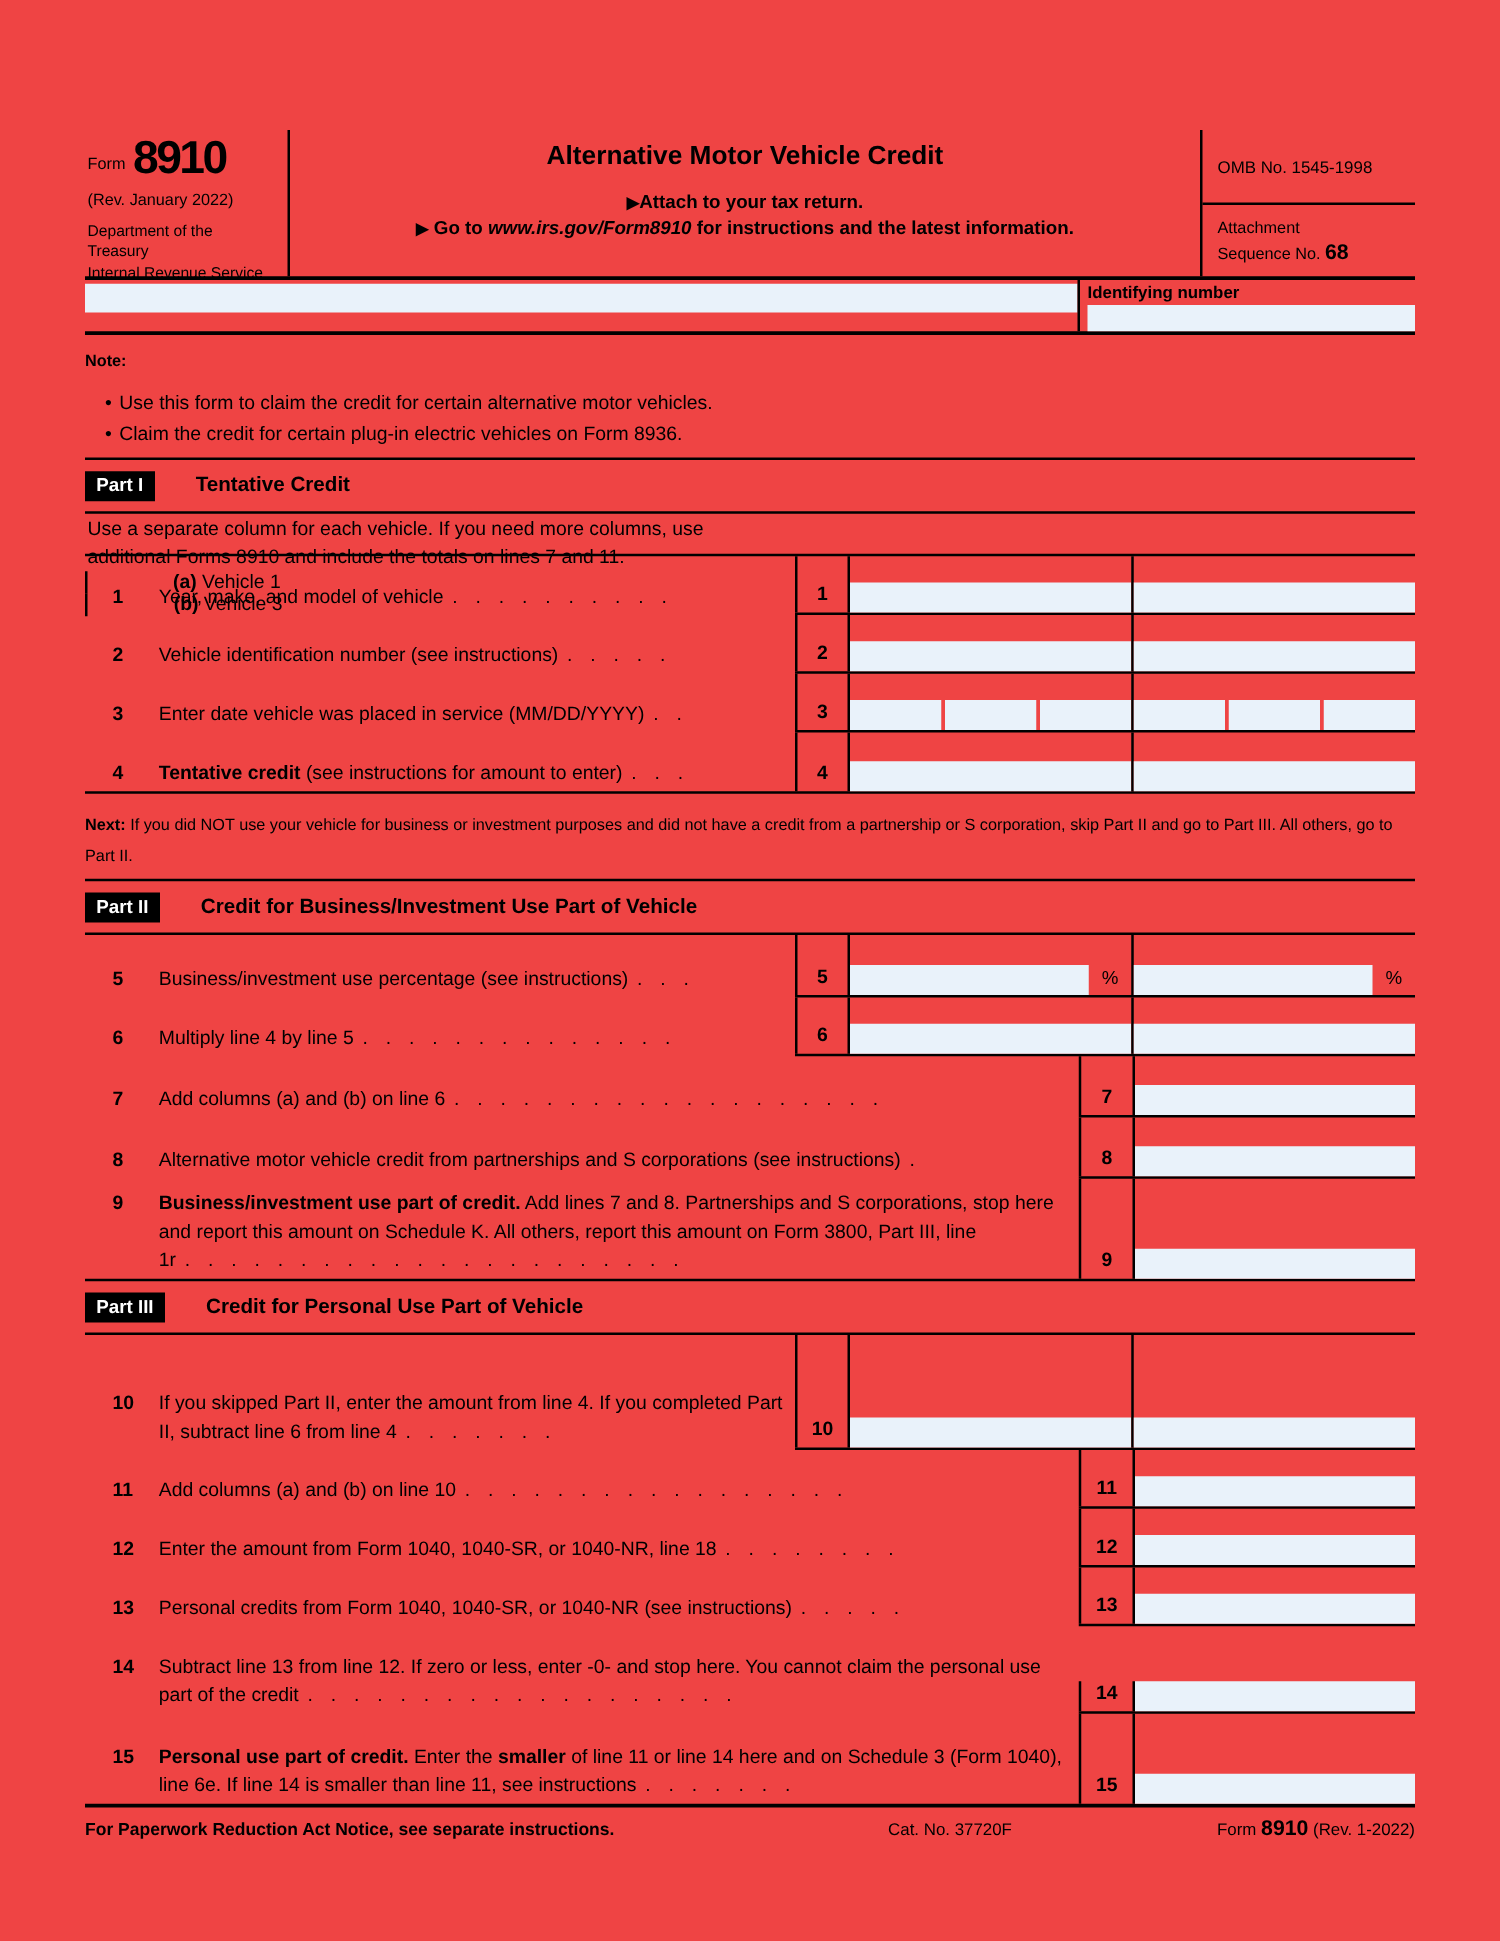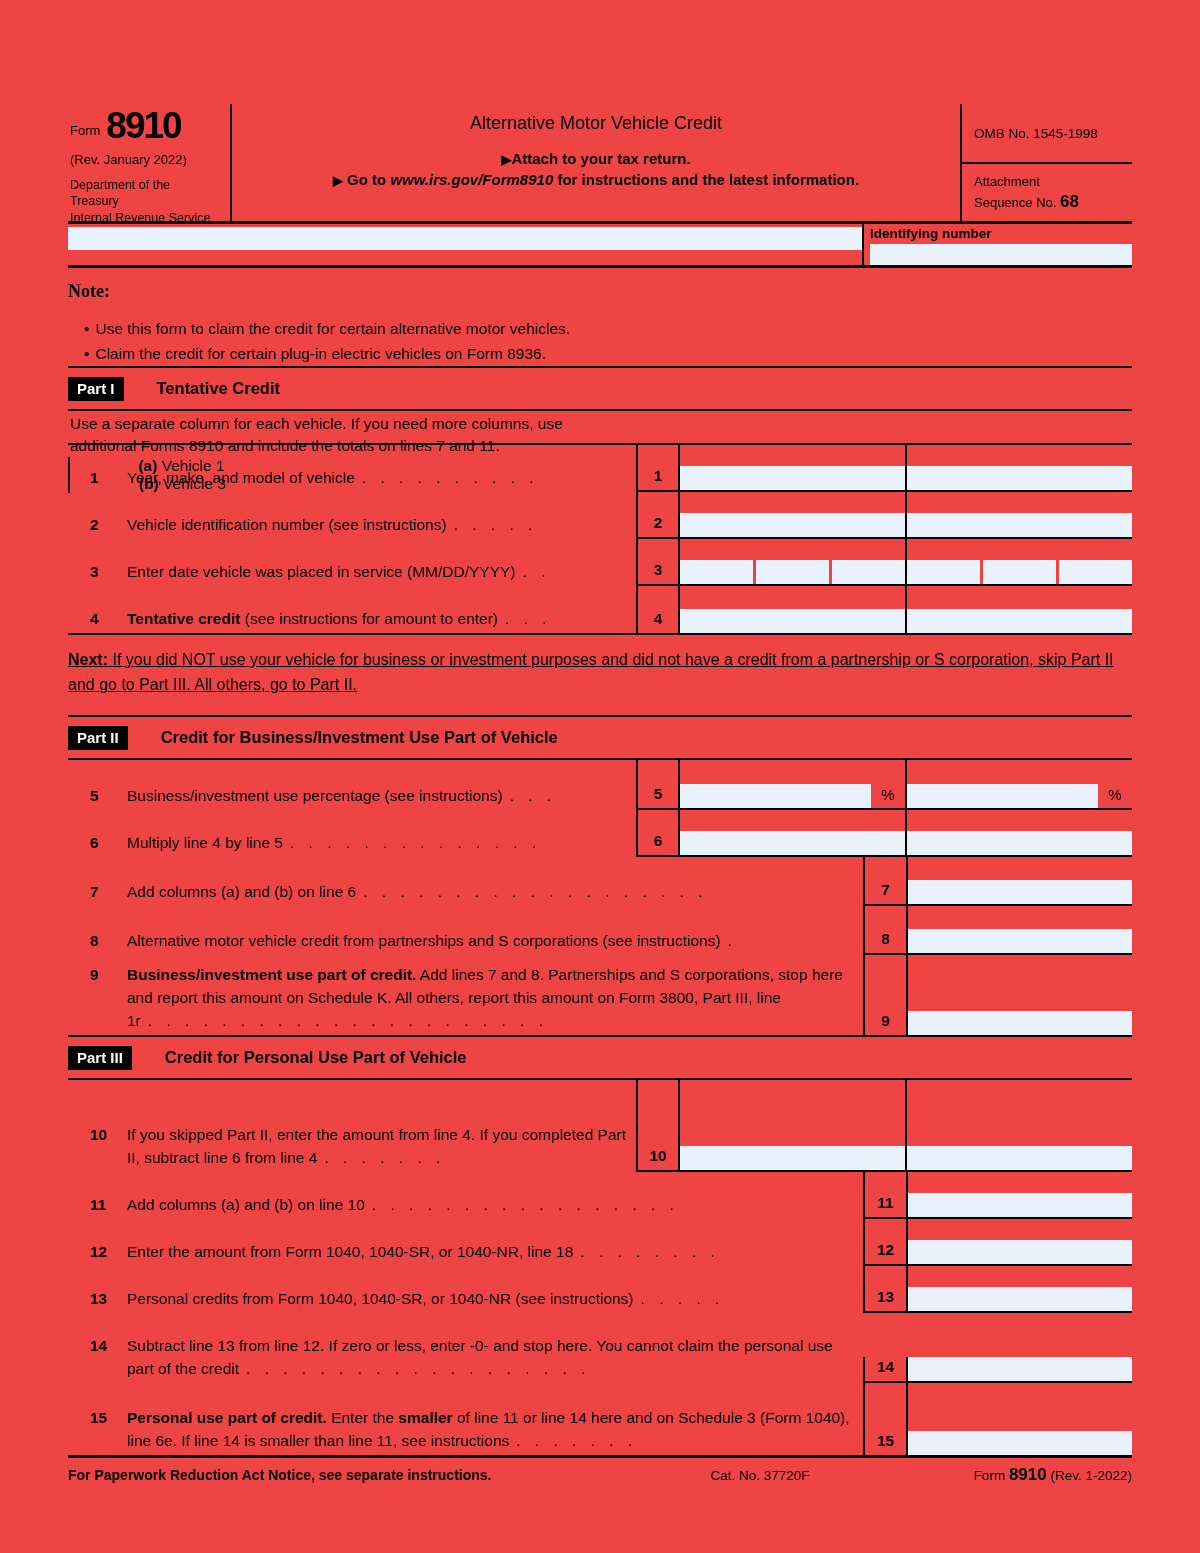--- a/index.html
+++ b/index.html
@@ -21,42 +21,42 @@
 
   
   .hdr { display: flex; height: 120px; border-bottom: 3px solid #000; }
   .hdr-left { width: 164px; border-right: 2px solid #000; padding: 4px 8px 4px 2px; }
   .form-line { display: flex; align-items: flex-end; gap: 6px; }
   .form-word { font-size: 13px; padding-bottom: 5px; }
   .form-num { font-size: 37px; font-weight: 700; letter-spacing: -2px; line-height: 0.95; }
   .rev { font-size: 13px; margin-top: 9px; }
   .dept { font-size: 12.5px; margin-top: 10px; line-height: 1.3; }
   .hdr-center { flex: 1; text-align: center; padding-top: 9px; }
-  .hdr-title { font-size: 18px; font-weight: 400; }
+  .hdr-title { font-size: 21px; font-weight: 700; }
   .attach-line { font-size: 15px; font-weight: 700; margin-top: 16px; }
   .goto-line { font-size: 15px; font-weight: 700; margin-top: 4px; }
   .arrow { font-size: 13px; }
   .hdr-right { width: 172px; border-left: 2px solid #000; display: flex; flex-direction: column; }
   .omb { height: 60px; display: flex; align-items: center; padding-left: 12px;
          border-bottom: 2px solid #000; font-size: 13.5px; }
   .attach-seq { padding: 9px 4px 4px 12px; font-size: 13px; line-height: 1.35; }
   .seq-no { font-size: 17px; font-weight: 700; }
 
   
   .name-row { display: flex; height: 44px; border-bottom: 3px solid #000; }
   .name-left { flex: 1; padding-top: 1px; display: flex; flex-direction: column; }
   .name-right { width: 270px; border-left: 2px solid #000; padding: 1px 0 0 6px;
                 display: flex; flex-direction: column; }
   .small-label { font-size: 13.5px; line-height: 17px; }
   .fill { background: var(--fill, #e9f2fa); }
   .name-input { height: 23px; margin-top: 2px; }
 
   
   .note-sec { height: 98px; padding-top: 13px; }
-  .note-label { font-size: 18px; font-weight: 700; font-family: Liberation Serif, serif; }
+  .note-label { font-size: 13px; font-weight: 700; }
   .bullets { margin-top: 14px; padding-left: 16px; }
   .bullet-line { font-size: 15.5px; line-height: 25px; }
   .bullet-glyph { margin-right: 6px; }
 
   
   .rule2 { border-top: 2px solid #000; }
   .rule25 { border-top: 2.5px solid #000; }
   .rule3 { border-top: 3px solid #000; }
 
   
@@ -95,21 +95,21 @@
   .cv2 { width: 227px; border-left: 2px solid #000; }
   .camt { width: 224px; }
   .fill-input { height: 24px; background: var(--fill, #e9f2fa); }
   .pctcell { flex-direction: row; align-items: flex-end; }
   .pctcell .fill-input { flex: 1; }
   .pct { width: 34px; text-align: center; font-size: 15px; line-height: 26px; }
   .datewrap { display: flex; gap: 3px; }
   .dseg { flex: 1; height: 24px; background: var(--fill, #e9f2fa); }
 
   
-  .next-note { height: 80px; padding-top: 12px; font-size: 16px; line-height: 25px; text-decoration: underline; }
+  .next-note { height: 68px; padding-top: 12px; font-size: 13px; line-height: 25px; }
 
   
   .footer { display: flex; align-items: baseline; padding-top: 7px; }
   .foot-left { width: 570px; font-size: 14px; font-weight: 700; }
   .foot-center { flex: 1; font-size: 13.5px; text-align: center; }
   .foot-right { width: 250px; text-align: right; font-size: 13.5px; }
   .foot-fnum { font-size: 17px; font-weight: 700; }
 </style>
 </head>
 <body>

